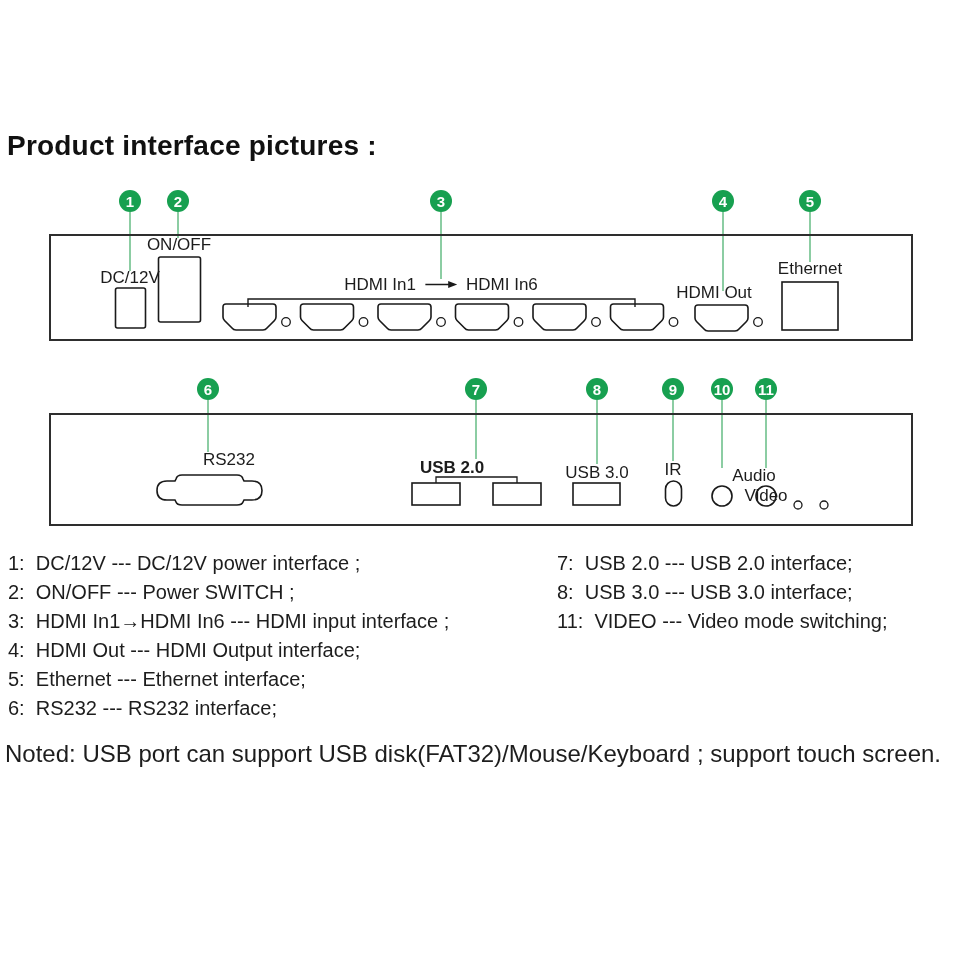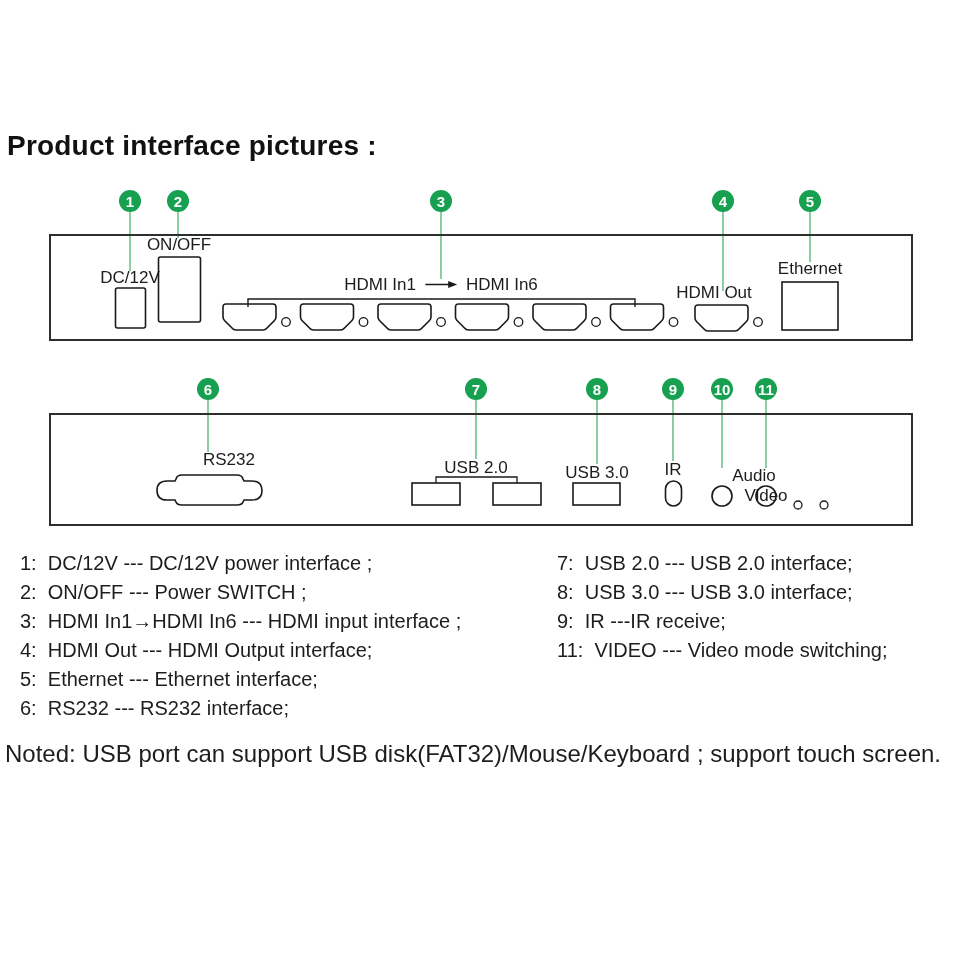--- a/index.html
+++ b/index.html
@@ -46,21 +46,21 @@
   
   .port-label {
     position: absolute; transform: translateX(-50%);
     font-size: 17px; color: #1c1c1c; white-space: nowrap; z-index: 4;
     line-height: 13px;
   }
   .hdmi-in-label { display: flex; align-items: center; gap: 9px; }
   .hdmi-in-label svg { display: block; }
   
   .legend-col { position: absolute; z-index: 4; }
-  .legend-col.left  { left: 20px;   top: 549px; }
+  .legend-col.left  { left: 8px;   top: 549px; }
   .legend-col.right { left: 557px; top: 549px; }
   .legend-item {
     font-size: 20px; line-height: 29px; white-space: pre; color: #1d1d1d;
   }
   .note {
     position: absolute; left: 5px; top: 742px;
     font-size: 24px; line-height: 24px; white-space: pre; color: #1d1d1d;
     z-index: 4;
   }
 </style>
@@ -167,36 +167,35 @@
     <svg width="32" height="9" viewBox="0 0 32 9">
       <line x1="0" y1="4.5" x2="24" y2="4.5" stroke="#1a1a1a" stroke-width="1.3"></line>
       <polygon points="32,4.5 23,1 23,8" fill="#1a1a1a"></polygon>
     </svg>
     <span>HDMI In6</span>
   </div>
   <div class="port-label" style="left:690px; top:286px;margin-left:24px;">HDMI Out</div>
   <div class="port-label" style="left:810px; top:262px;text-align:center;">Ethernet</div>
 
   <div class="port-label" style="left:209px; top:453px;margin-left:20px;">RS232</div>
-  <div class="port-label" style="left:476px; top:461px;">USB 2.0</div>
+  <div class="port-label" style="left:452px; top:461px;font-weight:bold;">USB 2.0</div>
   <div class="port-label" style="left:597px; top:466px;">USB 3.0</div>
   <div class="port-label" style="left:673px; top:463px;">IR</div>
   <div class="port-label" style="left:722px; top:469px;margin-left:32px;">Audio</div>
   <div class="port-label" style="left:766px; top:469px;margin-top:20px;">Video</div>
 
   <div class="legend-col left">
     <div class="legend-item">1:  DC/12V --- DC/12V power interface ;</div>
     <div class="legend-item">2:  ON/OFF --- Power SWITCH ;</div>
     <div class="legend-item">3:  HDMI In1→HDMI In6 --- HDMI input interface ;</div>
     <div class="legend-item">4:  HDMI Out --- HDMI Output interface;</div>
     <div class="legend-item">5:  Ethernet --- Ethernet interface;</div>
     <div class="legend-item">6:  RS232 --- RS232 interface;</div>
   </div>
   <div class="legend-col right">
     <div class="legend-item">7:  USB 2.0 --- USB 2.0 interface;</div>
     <div class="legend-item">8:  USB 3.0 --- USB 3.0 interface;</div>
-    <div class="legend-item">9:  IR ---IR receive;</div>
     <div class="legend-item">11:  VIDEO --- Video mode switching;</div>
   </div>
 
   <div class="note">Noted: USB port can support USB disk(FAT32)/Mouse/Keyboard ; support touch screen.</div>
 
 </div>
 
 </body></html>

